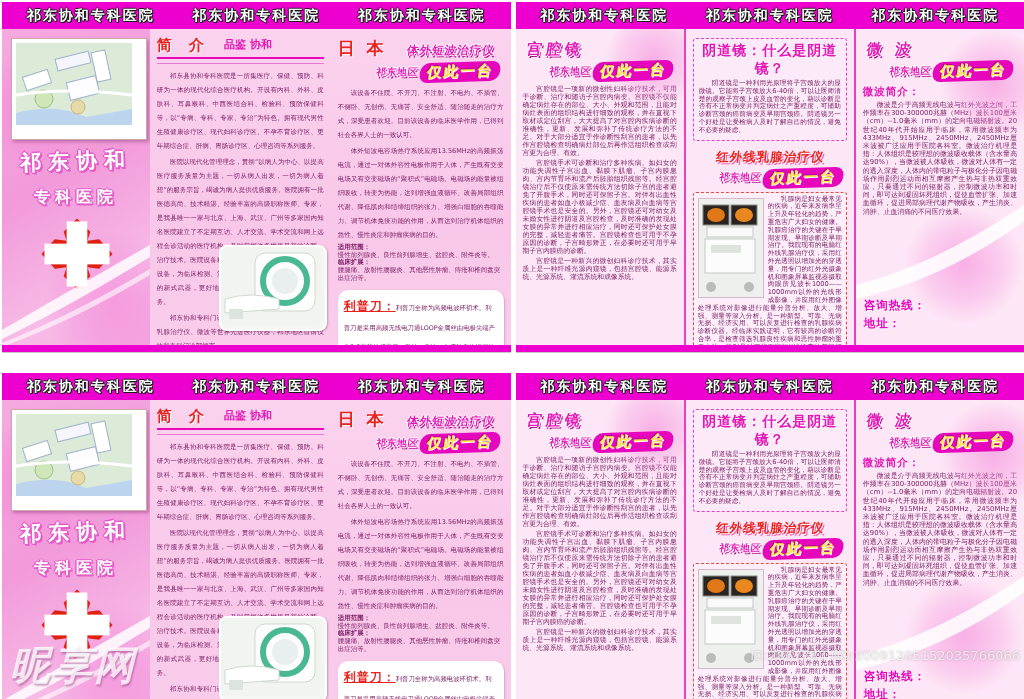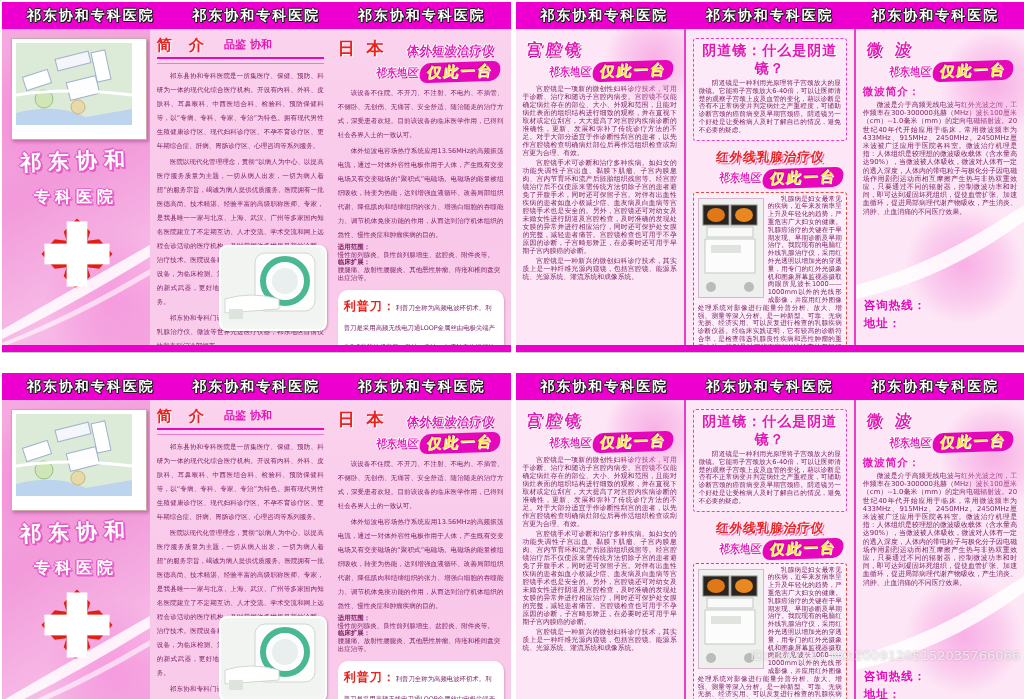--- a/index.html
+++ b/index.html
@@ -52,21 +52,21 @@
   .styl{color:#e318b6;font-weight:bold;transform:skew(-8deg);
     text-shadow:-1px 0 0 #fff,1px 0 0 #fff,0 -1px 0 #fff,0 1px 0 #fff,1.5px 1.5px 0 #b70d92;}
   .sw-title{font-size:11.5px;margin-top:4px;letter-spacing:1px;}
   .banner-line{display:flex;align-items:center;justify-content:flex-end;gap:2px;margin:2px 4px 4px 0;}
   .region{font-size:9.5px;letter-spacing:1px;}
   .only{background:#e607bd;border-radius:9px;padding:0 7px 1px;transform:skew(-10deg) rotate(-2deg);
     color:#ffe94f;font-weight:bold;font-size:14.5px;letter-spacing:2px;
     text-shadow:1px 1px 0 #fff,-1px -1px 0 #a50b85;}
   .scope{color:#7c2166;font-size:6.5px;line-height:7.7px;margin:0;}
   .leep{background:#fff;border-radius:10px;padding:5px 6px;margin-top:7px;box-shadow:1px 1px 2px rgba(150,60,120,.3);}
-  .leep-t{color:#e8221e;font-weight:bold;font-size:12px;letter-spacing:1px;}
+  .leep-t{color:#e8221e;font-weight:bold;font-size:12px;letter-spacing:1px;text-decoration:underline;}
   .leep-b{color:#7c2166;font-size:6.4px;line-height:7.6px;text-align:justify;}
 
   
   .spread.right{background:#f9d6ee;}
   .rpanel{position:relative;flex:1;background:#fde7f6;overflow:hidden;padding:5px 7px;box-sizing:border-box;}
   .vdiv{width:2px;background:#e93fc4;}
   .r-title{font-size:15px;letter-spacing:4px;margin:6px 0 0 4px;}
   .mini-box{border:1.5px dashed #e93fc4;border-radius:3px;padding:3px 5px;margin-top:4px;background:#fdeaf8;}
   .mini-title{color:#e318b6;font-weight:bold;font-size:14px;letter-spacing:1px;text-align:center;
     text-shadow:1px 1px 0 #fff;margin-bottom:2px;}
@@ -417,15 +417,16 @@
             <div class="hotline">咨询热线：</div>
             <div class="hotline">地址：</div>
           </div>
         </div>
       </div>
 
     </div>
   </div>
 
   <div class="wm-left">
+    <span class="wm-site">昵享网</span>
   </div>
   <div class="wm-right">ID:2867717 NO:20091205152035766066</div>
 </div>
 
 </body></html>

